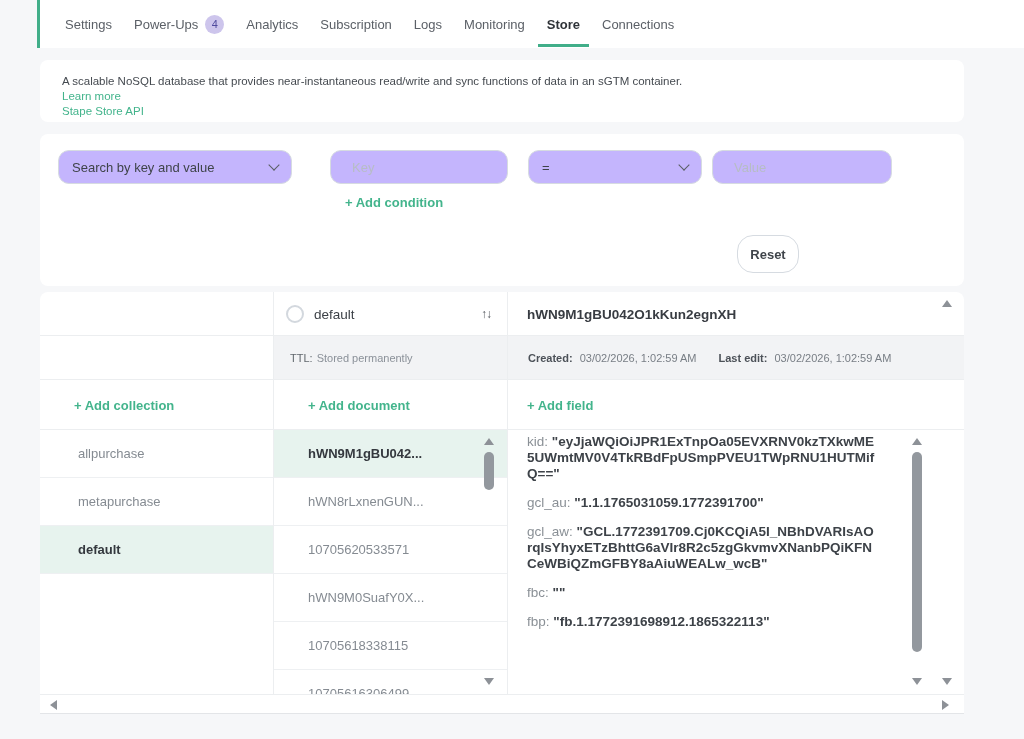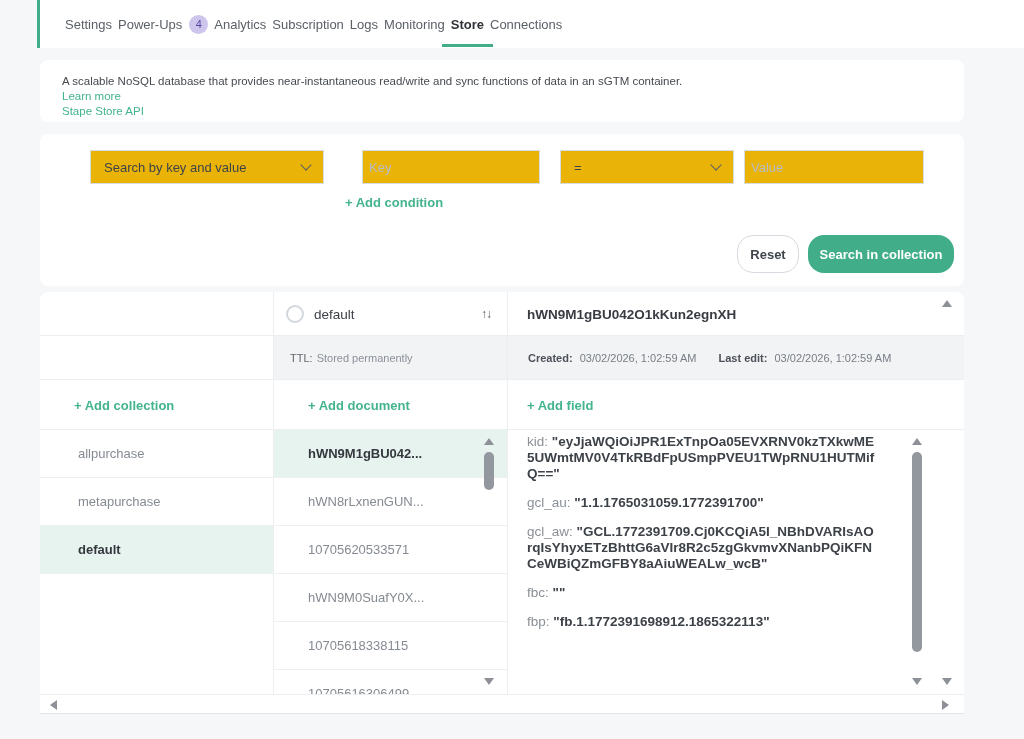--- a/index.html
+++ b/index.html
@@ -3,40 +3,40 @@
 <meta charset="utf-8">
 <style>
   *{margin:0;padding:0;box-sizing:border-box;}
   html,body{width:1024px;height:739px;}
   body{position:relative;overflow:hidden;background:#f6f7f9;color:#3f444a;
        font-family:"Liberation Sans",sans-serif;}
 
   
   .accent{position:absolute;left:37px;top:0;width:3px;height:48px;background:#41ae89;z-index:3;}
   .tabbar{position:absolute;left:40px;top:0;width:984px;height:48px;background:#fff;
-          display:flex;align-items:center;gap:6px;padding-left:25px;z-index:2;}
+          display:flex;align-items:center;gap:22px;padding-left:25px;z-index:2;}
   .tab{position:relative;height:48px;display:flex;align-items:center;gap:7px;
        font-size:13px;color:#5b6067;cursor:pointer;white-space:nowrap;}
   .tab.active{color:#2f3338;font-weight:700;}
   .tab.active::after{content:"";position:absolute;left:-9px;right:-9px;bottom:1px;height:3px;background:#41ae89;}
   .badge{width:19px;height:19px;border-radius:50%;background:#cdc5ec;color:#504a9e;
          font-size:11px;display:flex;align-items:center;justify-content:center;}
 
   
   .card{position:absolute;left:40px;width:924px;background:#fff;border-radius:8px;}
 
   .intro{top:60px;height:62px;padding:14px 22px;}
   .intro p{font-size:11.5px;color:#454a50;line-height:15px;}
   .intro a{display:block;width:max-content;font-size:11.5px;color:#43b48c;line-height:15px;cursor:pointer;}
 
   .search{top:134px;height:152px;}
-  .ctrl{position:absolute;top:16px;height:34px;border:1px solid #d6dbe1;border-radius:0;
-        font-size:13px;color:#3f444a;background:#eab308;font-family:inherit;margin-left:32px;}
+  .ctrl{position:absolute;top:16px;height:34px;border:1px solid #d6dbe1;border-radius:11px;
+        font-size:13px;color:#3f444a;background:#c4b5fd;font-family:inherit;}
   .select{display:flex;align-items:center;justify-content:space-between;padding:0 13px;cursor:pointer;}
-  .inp{padding:0 6px;outline:none;}
+  .inp{padding:0 21px;outline:none;}
   .inp::placeholder{color:#b7bdc5;}
   .chev{width:8px;height:8px;border-right:1.7px solid #595e64;border-bottom:1.7px solid #595e64;
         transform:rotate(45deg);margin-top:-4px;}
   .mode{left:18px;width:234px;}
   .key{left:290px;width:178px;}
   .op{left:488px;width:174px;}
   .val{left:672px;width:180px;}
   .addcond{position:absolute;left:305px;top:61px;font-size:13px;font-weight:700;color:#43b48c;cursor:pointer;}
   .btn{position:absolute;top:101px;height:38px;border-radius:16px;font-size:13px;font-weight:700;
        display:flex;align-items:center;justify-content:center;cursor:pointer;border:none;font-family:inherit;}
@@ -140,21 +140,20 @@
     <span class="chev"></span>
   </div>
   <input class="ctrl inp key" placeholder="Key" style="">
   <div class="ctrl select op">
     <span>=</span>
     <span class="chev"></span>
   </div>
   <input class="ctrl inp val" placeholder="Value" style="">
   <a class="addcond">+ Add condition</a>
   <button class="btn reset">Reset</button>
-  <button class="btn submit">Search in collection</button>
 </section>
 
 <section class="card table">
   <div class="vline v1"></div>
   <div class="vline v2"></div>
 
   <div class="hdr">
     <div class="hdr-c2">
       <span class="cb"></span>
       <span class="hname">default</span>

